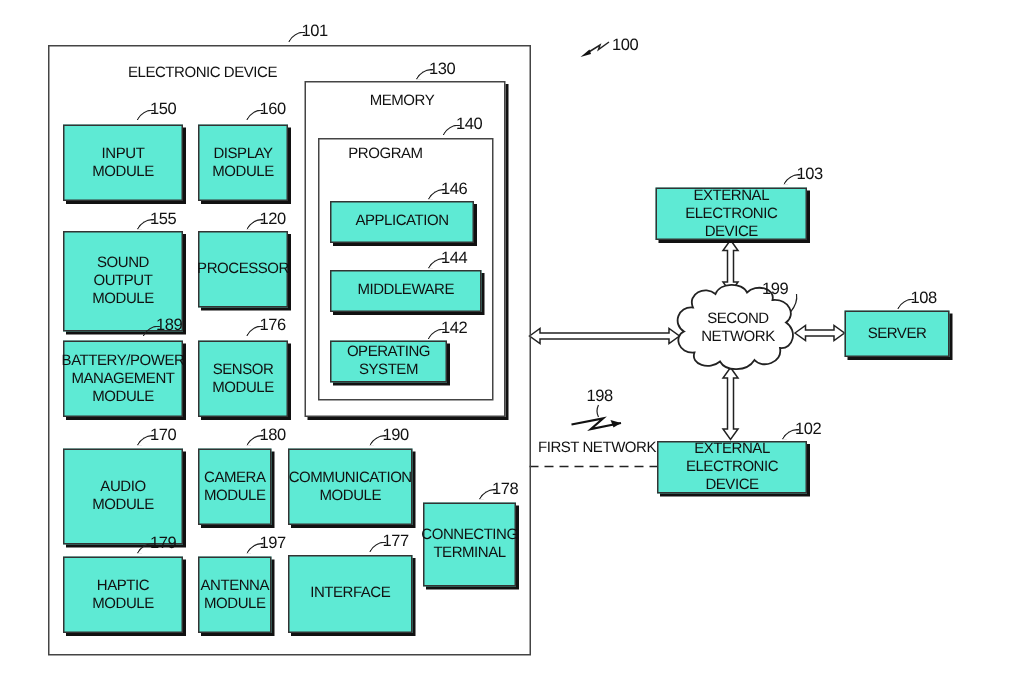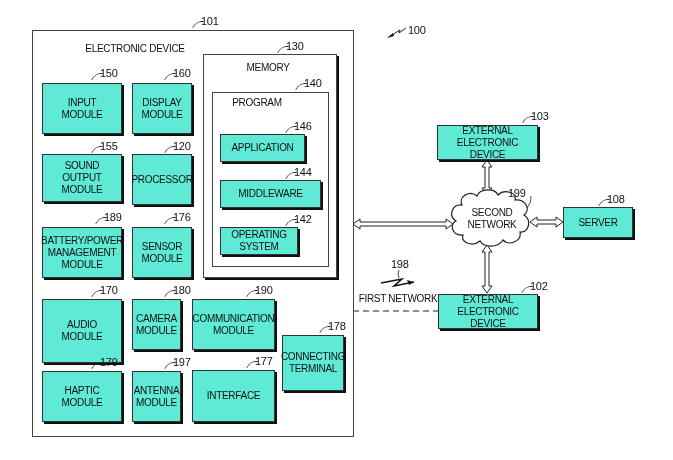--- a/index.html
+++ b/index.html
@@ -81,21 +81,21 @@
   <span class="title" style="left:85px; top:43px; width:100px;">ELECTRONIC DEVICE</span>
 
   <div class="box" style="left:42px; top:83px; width:80px; height:51px;">INPUT
 MODULE</div>
   <span class="ref" style="left:100px; top:67px;">150</span>
 
   <div class="box" style="left:132px; top:83px; width:60px; height:51px;">DISPLAY
 MODULE</div>
   <span class="ref" style="left:173px; top:67px;">160</span>
 
-  <div class="box" style="left:42px; top:154px; width:80px; height:48px;">SOUND
+  <div class="box" style="left:42px; top:154px; width:80px; height:67px;">SOUND
 OUTPUT
 MODULE</div>
   <span class="ref" style="left:100px; top:140px;">155</span>
 
   <div class="box" style="left:132px; top:154px; width:60px; height:51px;">PROCESSOR</div>
   <span class="ref" style="left:173px; top:140px;">120</span>
 
   <div class="box" style="left:42px; top:227px; width:80px; height:51px;">BATTERY/POWER
 MANAGEMENT
 MODULE</div>
@@ -133,21 +133,21 @@
   <span class="ref" style="left:328px; top:320px;">178</span>
 
   <div class="container shadow" style="left:203px; top:54px; width:134px; height:224px;"></div>
   <span class="ref" style="left:286px; top:40px;">130</span>
   <span class="title" style="left:203px; top:62px; width:106px;margin-left:12px;">MEMORY</span>
 
   <div class="container" style="left:212px; top:92px; width:117px; height:175px;"></div>
   <span class="ref" style="left:304px; top:77px;">140</span>
   <span class="title" style="left:212px; top:97px; width:90px;">PROGRAM</span>
 
-  <div class="box" style="left:220px; top:134px; width:85px; height:28px;">APPLICATION</div>
+  <div class="box" style="left:220px; top:134px; width:96px; height:28px;">APPLICATION</div>
   <span class="ref" style="left:294px; top:120px;">146</span>
 
   <div class="box" style="left:220px; top:180px; width:101px; height:28px;">MIDDLEWARE</div>
   <span class="ref" style="left:294px; top:166px;">144</span>
 
   <div class="box" style="left:220px; top:227px; width:78px; height:28px;">OPERATING SYSTEM</div>
   <span class="ref" style="left:294px; top:213px;">142</span>
 
   <div class="box" style="left:437px; top:125px; width:101px; height:35px;">EXTERNAL
 ELECTRONIC DEVICE</div>

